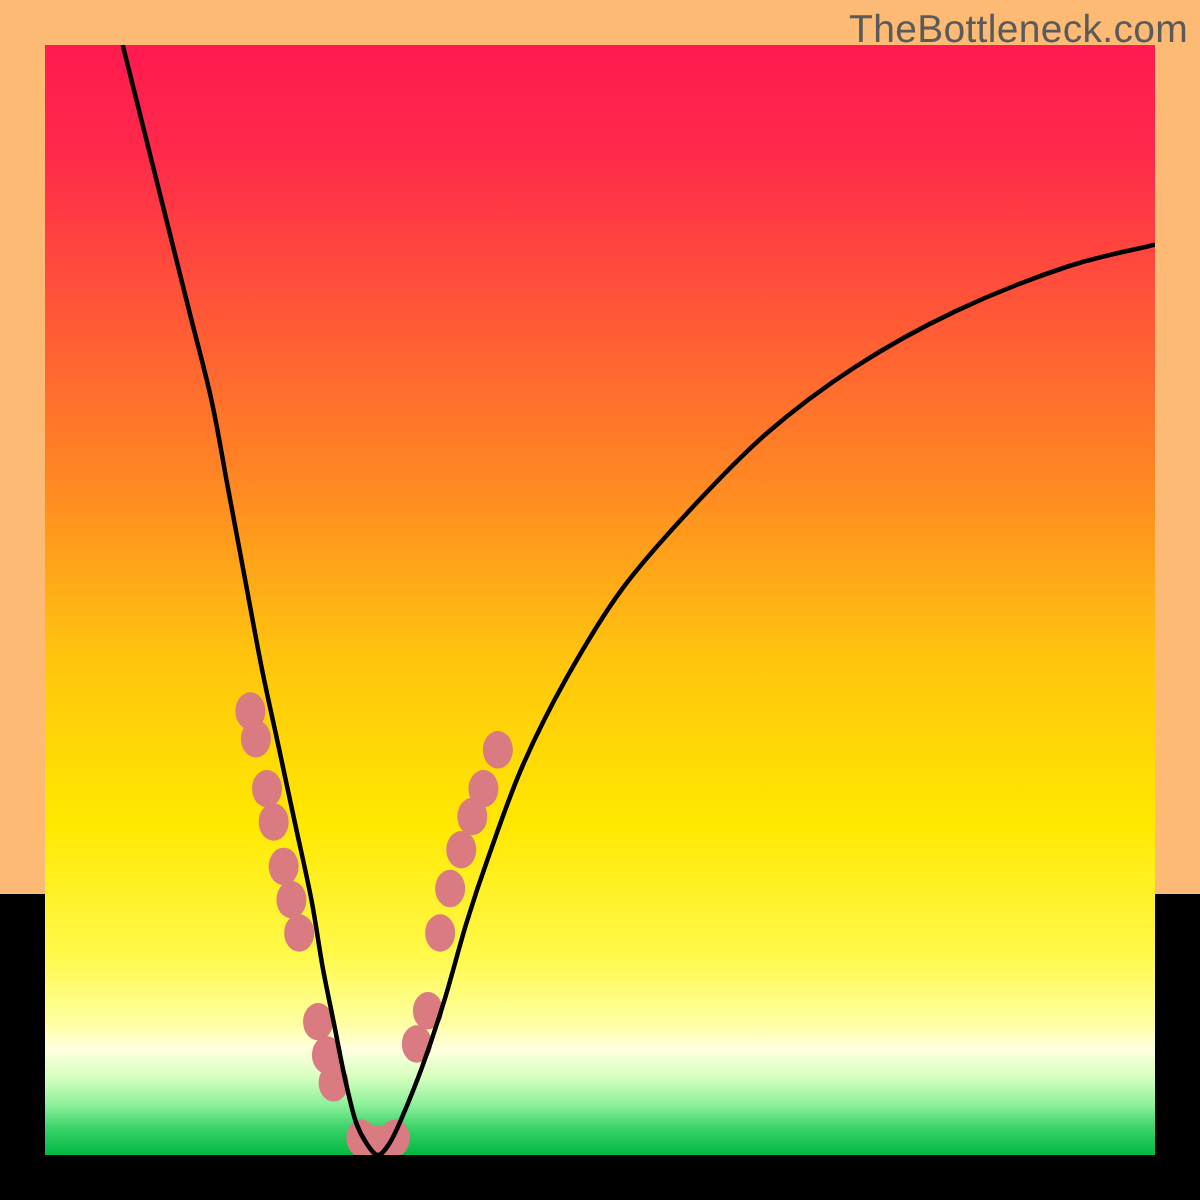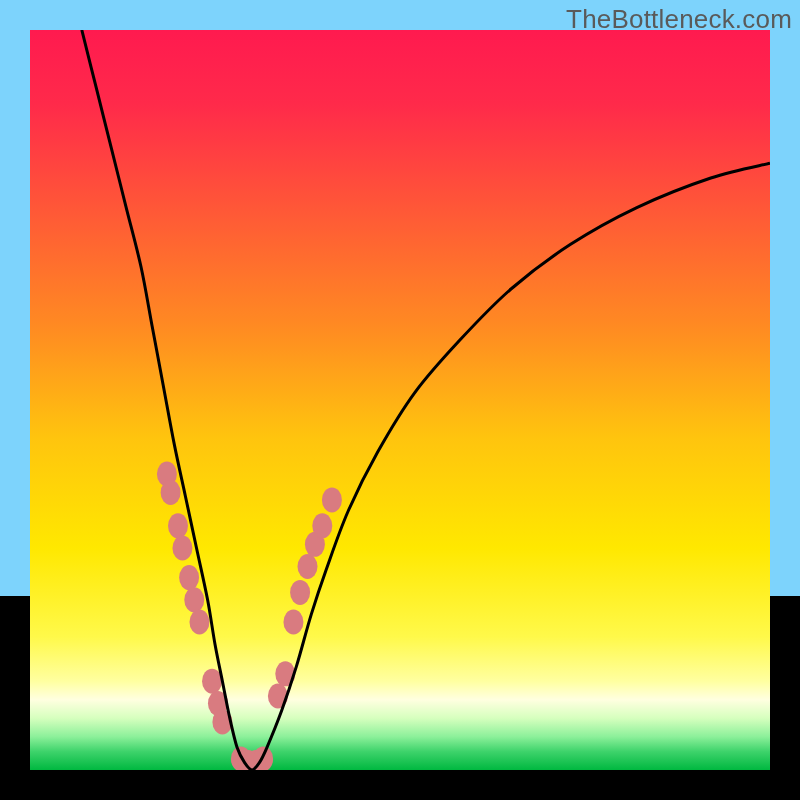--- a/index.html
+++ b/index.html
@@ -7,21 +7,21 @@
     padding: 0;
     width: 800px;
     height: 800px;
     background: #000;
     overflow: hidden;
   }
   .stage {
     position: relative;
     width: 800px;
     height: 596px;
-    background: #7dd3fc;
+    background: #fdba74;
   }
   .plot {
     position: absolute;
     left: 30px;
     top: 30px;
     width: 740px;
     height: 740px;
   }
   .gradient {
     position: absolute;

